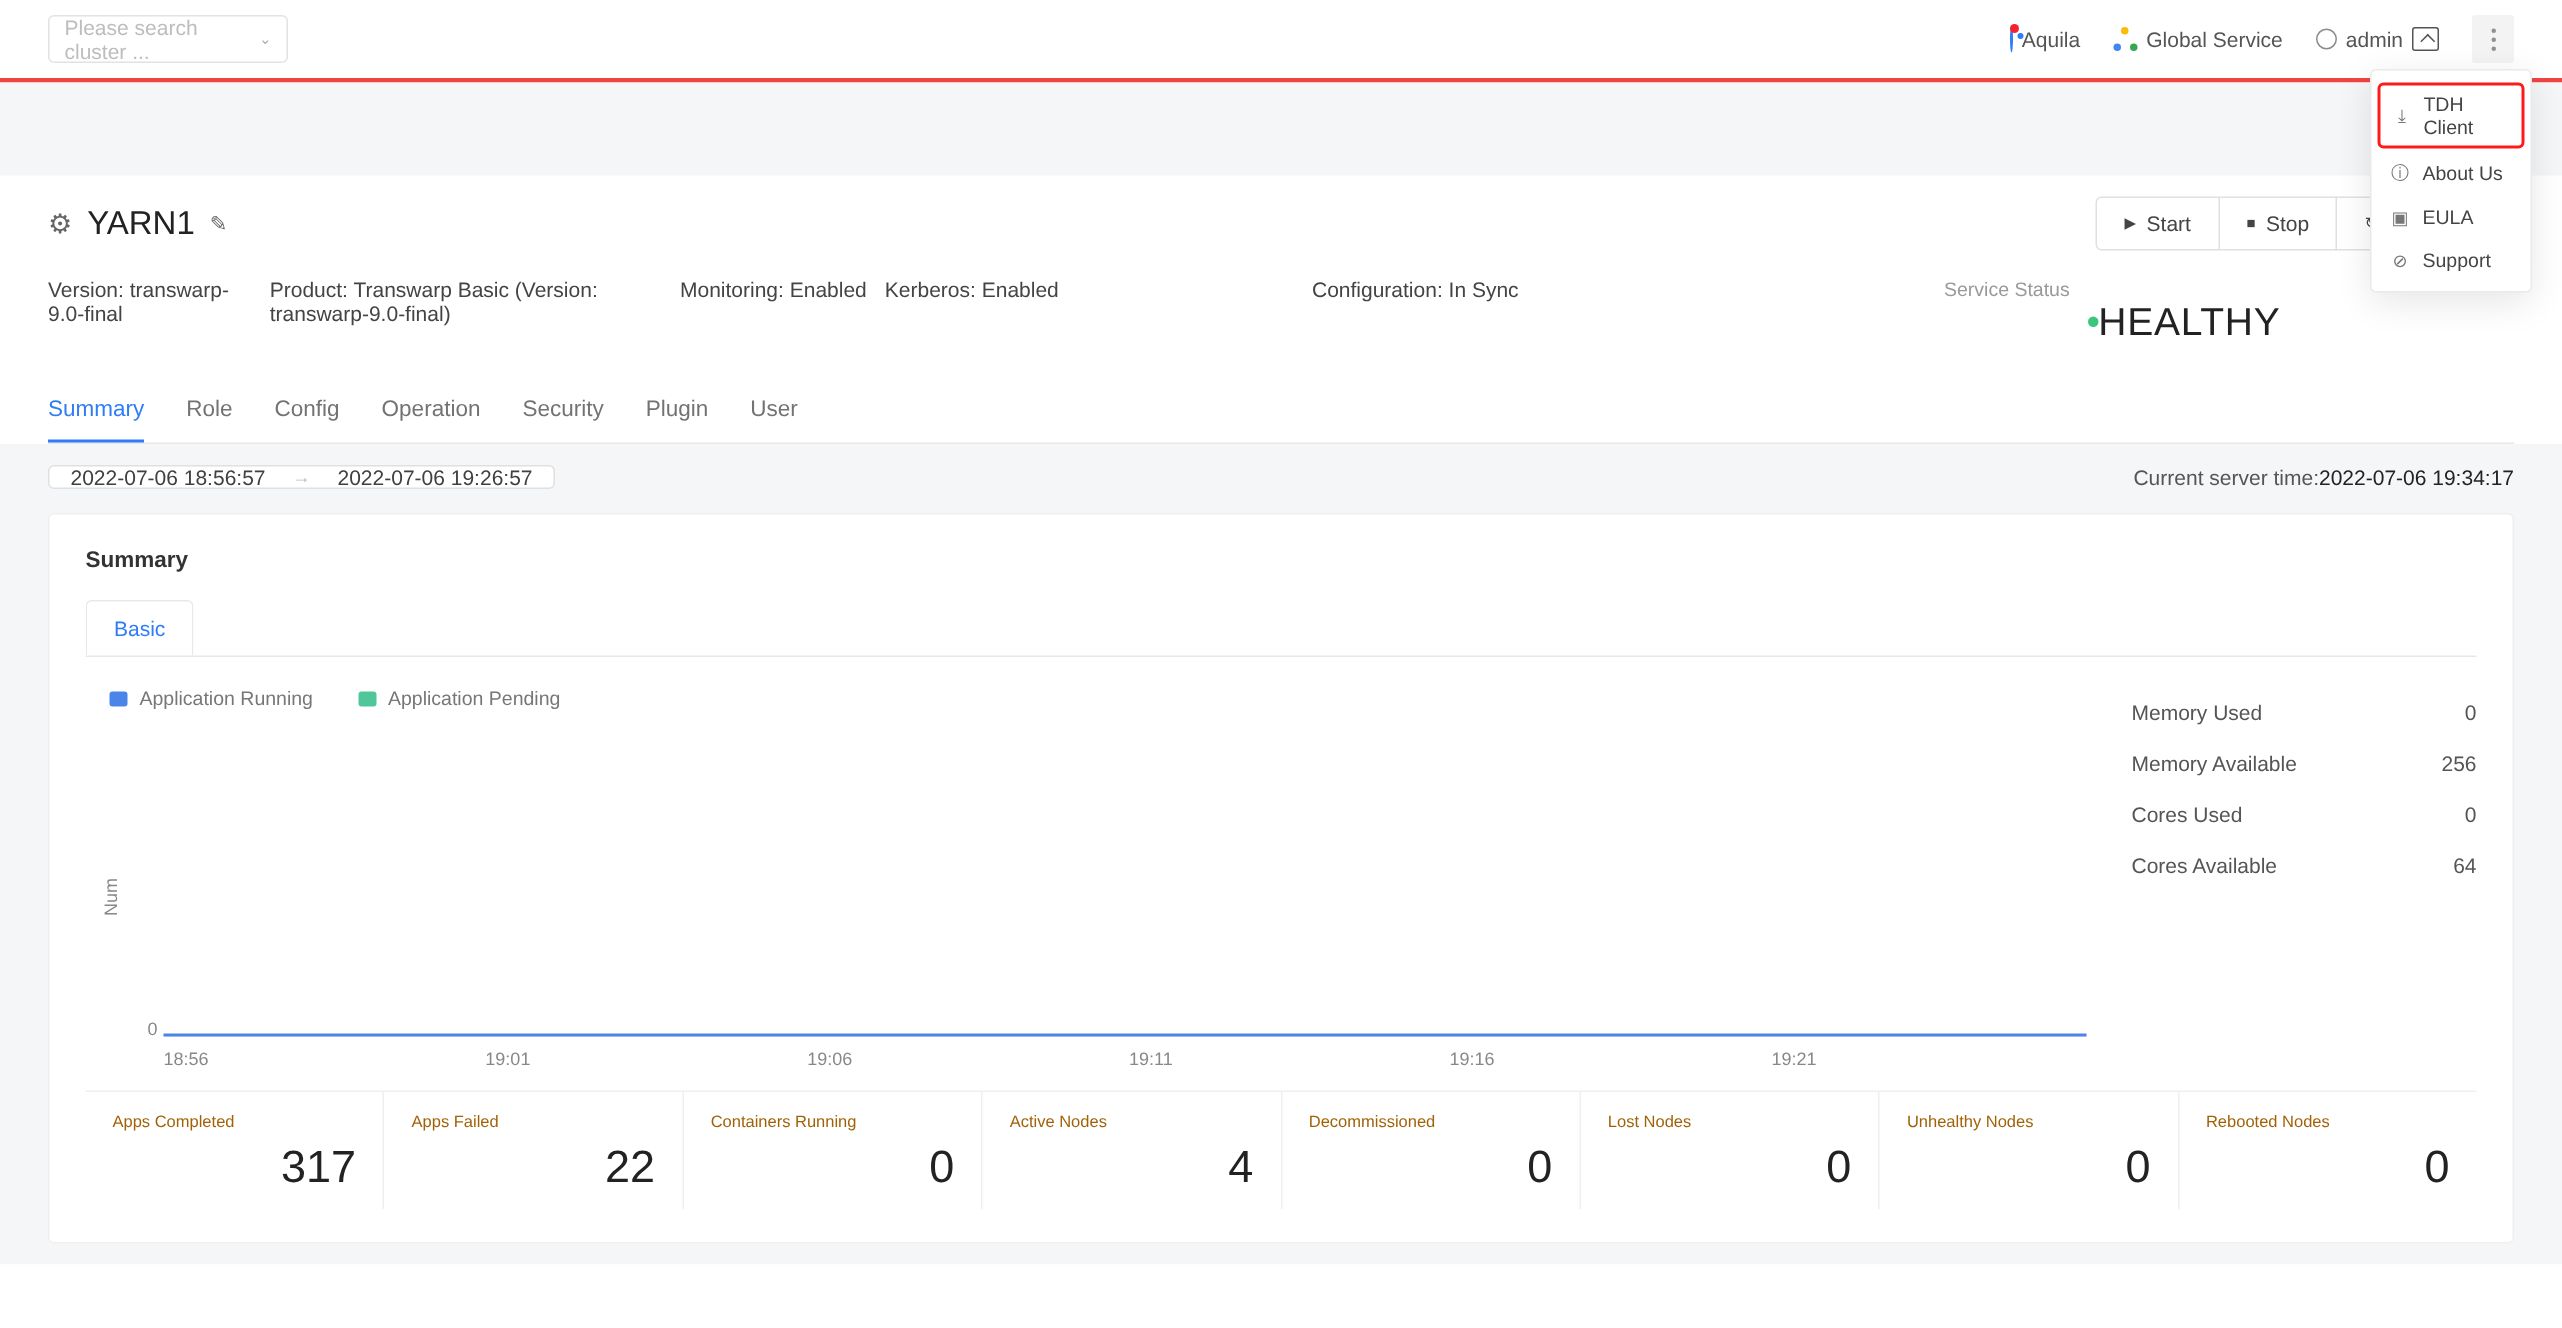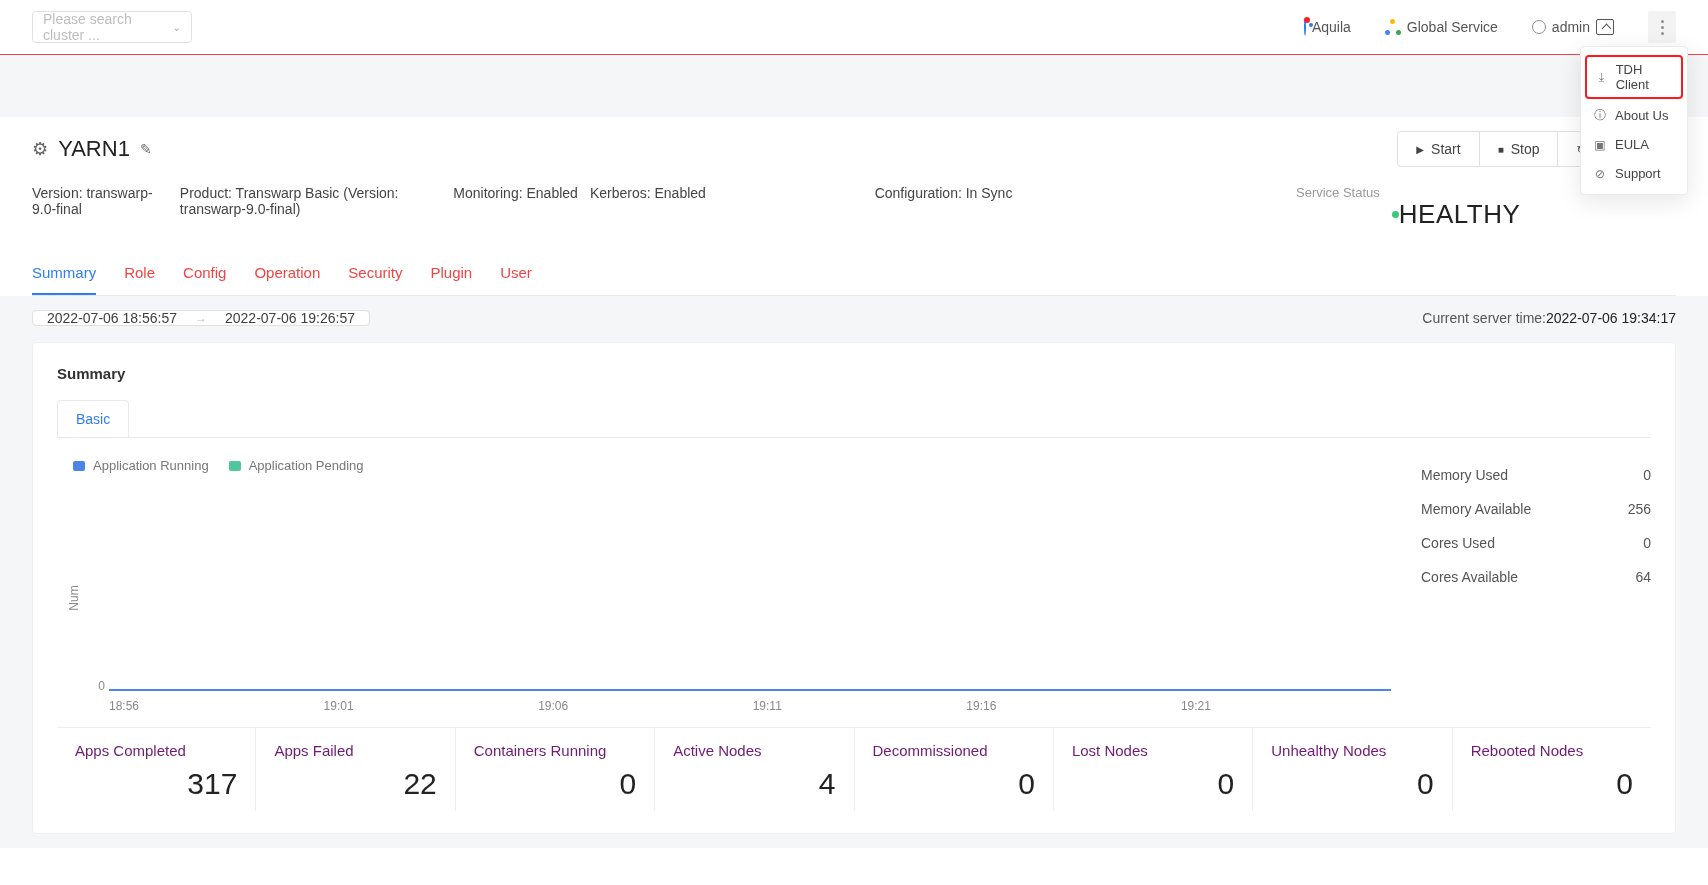--- a/index.html
+++ b/index.html
@@ -1,17 +1,17 @@
 <!DOCTYPE html>
 <html><head>
 <meta charset="utf-8">
 <style>
 * { box-sizing: border-box; margin: 0; padding: 0; }
 body { font-family: -apple-system, "Segoe UI", "Helvetica Neue", Arial, sans-serif; background: #fff; color: #333; font-size: 14px; width: 1708px; }
-.topbar { height: 55px; border-bottom: 1px solid #ef4444; display: flex; align-items: center; padding: 0 32px; gap: 34px; }
+.topbar { height: 55px; border-bottom: 3px solid #ef4444; display: flex; align-items: center; padding: 0 32px; gap: 22px; }
 .search-sel { border: 1px solid #e2e2e2; border-radius: 4px; height: 32px; width: 160px; display: flex; align-items: center; padding: 0 10px; color: #bdbdbd; cursor: pointer; justify-content: space-between; }
 .chev { font-size: 10px; color: #aaa; }
 .spacer { flex: 1; }
 .tb-item { display: flex; align-items: center; gap: 6px; cursor: pointer; color: #555; }
 .aquila-dot { width: 16px; height: 16px; border: 1.7px solid #2f7df6; border-radius: 50%; position: relative; }
 .aquila-dot::after { content: ""; position: absolute; width: 4px; height: 4px; background: #2f7df6; border-radius: 50%; left: 4px; top: 4px; }
 .red-badge { width: 6px; height: 6px; background: #f5222d; border-radius: 50%; position: absolute; top: -2px; right: -4px; }
 .aquila-wrap { position: relative; display: inline-block; }
 .gs-icon { width: 16px; height: 16px; position: relative; }
 .gs-icon span { width: 5px; height: 5px; border-radius: 50%; position: absolute; }
@@ -46,52 +46,52 @@
 .info-row { display: flex; padding: 18px 0 12px; gap: 0; }
 .info-col { flex: 1; display: flex; gap: 12px; }
 .info-col.last { flex: 0 0 380px; }
 .kv { font-size: 14px; color: #444; }
 .kv .label { color: #444; }
 .status-label { color: #999; font-size: 13px; }
 .status-val { display: flex; align-items: center; margin-top: 14px; }
 .green-dot { width: 7px; height: 7px; background: #3bc77a; border-radius: 50%; }
 .status-text { font-size: 26px; letter-spacing: .5px; color: #222; font-weight: 400; }
 .tabs { display: flex; gap: 28px; border-bottom: 1px solid #e8e8e8; margin-top: 12px; }
-.tab { padding: 10px 0 12px; cursor: pointer; color: #ef4444; font-size: 15px; }
+.tab { padding: 10px 0 12px; cursor: pointer; color: #737373; font-size: 15px; }
 .tab.active { color: #2f7df6; border-bottom: 2px solid #2f7df6; }
 .content-band { background: #f5f6f7; padding: 14px 32px; }
 .range-row { display: flex; align-items: center; justify-content: space-between; }
 .range-picker { background: #fff; border: 1px solid #e0e0e0; border-radius: 4px; height: 16px; display: flex; align-items: center; padding: 0 14px; gap: 18px; font-size: 14px; color: #404040; }
 .arrow-mid { color: #bbb; font-size: 12px; }
 .server-time { color: #555; }
 .server-time span.val { color: #222; }
 .card { background: #fff; border-radius: 4px; margin-top: 16px; padding: 22px 24px; border: 1px solid #efefef; }
 .card-title { font-weight: 600; font-size: 15px; margin-bottom: 18px; }
 .basic-tab { border: 1px solid #e8e8e8; border-bottom: none; border-radius: 4px 4px 0 0; padding: 10px 18px; display: inline-block; color: #2f7df6; font-size: 14px; }
 .chart-wrap { display: flex; gap: 20px; border-top: 1px solid #e8e8e8; padding-top: 20px; }
 .chart-left { flex: 1; }
-.legend { display: flex; gap: 20px; font-size: 13px; margin-left: 16px; }
+.legend { display: flex; gap: 30px; font-size: 13px; margin-left: 16px; }
 .lg-item { display: flex; align-items: center; gap: 8px; color: #777; }
 .lg-sw { width: 12px; height: 10px; border-radius: 2px; }
 .sw-blue { background: #4c85ea; }
 .sw-green { background: #4fc79a; }
 .chart-area { position: relative; height: 230px; margin-top: 10px; }
 .y-label { position: absolute; left: 4px; top: 50%; transform: translateY(-50%) rotate(-90deg); font-size: 12px; color: #888; }
 .axis-0 { position: absolute; left: 38px; font-size: 12px; color: #888; bottom: 20px; width: 10px; text-align: right; }
 .x-axis { position: absolute; bottom: 22px; left: 52px; right: 10px; height: 1px; background: #e2e2e2; }
 .data-line { position: absolute; bottom: 22px; left: 52px; right: 10px; height: 2px; background: #4c85ea; }
 .x-ticks { position: absolute; bottom: 0; left: 52px; right: 10px; display: flex; justify-content: space-between; font-size: 12px; color: #888; padding-right: 180px; }
 .chart-right { width: 230px; }
 .metric-row { display: flex; justify-content: space-between; padding: 9px 0; font-size: 14px; }
 .metric-row .mlabel { color: #555; }
 .metric-row .mval { color: #555; }
 .stats { display: flex; margin-top: 14px; border-top: 1px solid #efefef; }
 .stat { flex: 1; padding: 14px 18px 10px; border-right: 1px solid #efefef; }
 .stat:last-child { border-right: none; }
-.stat-label { font-size: 15px; color: #701a75; margin-bottom: 8px; }
+.stat-label { font-size: 11px; color: #a16207; margin-bottom: 8px; }
 .stat-val { font-size: 30px; color: #222; text-align: right; }
 </style>
 </head>
 <body>
 
 <div class="topbar">
   <div class="search-sel">
     <span>Please search cluster ...</span>
     <span class="chev">⌄</span>
   </div>

